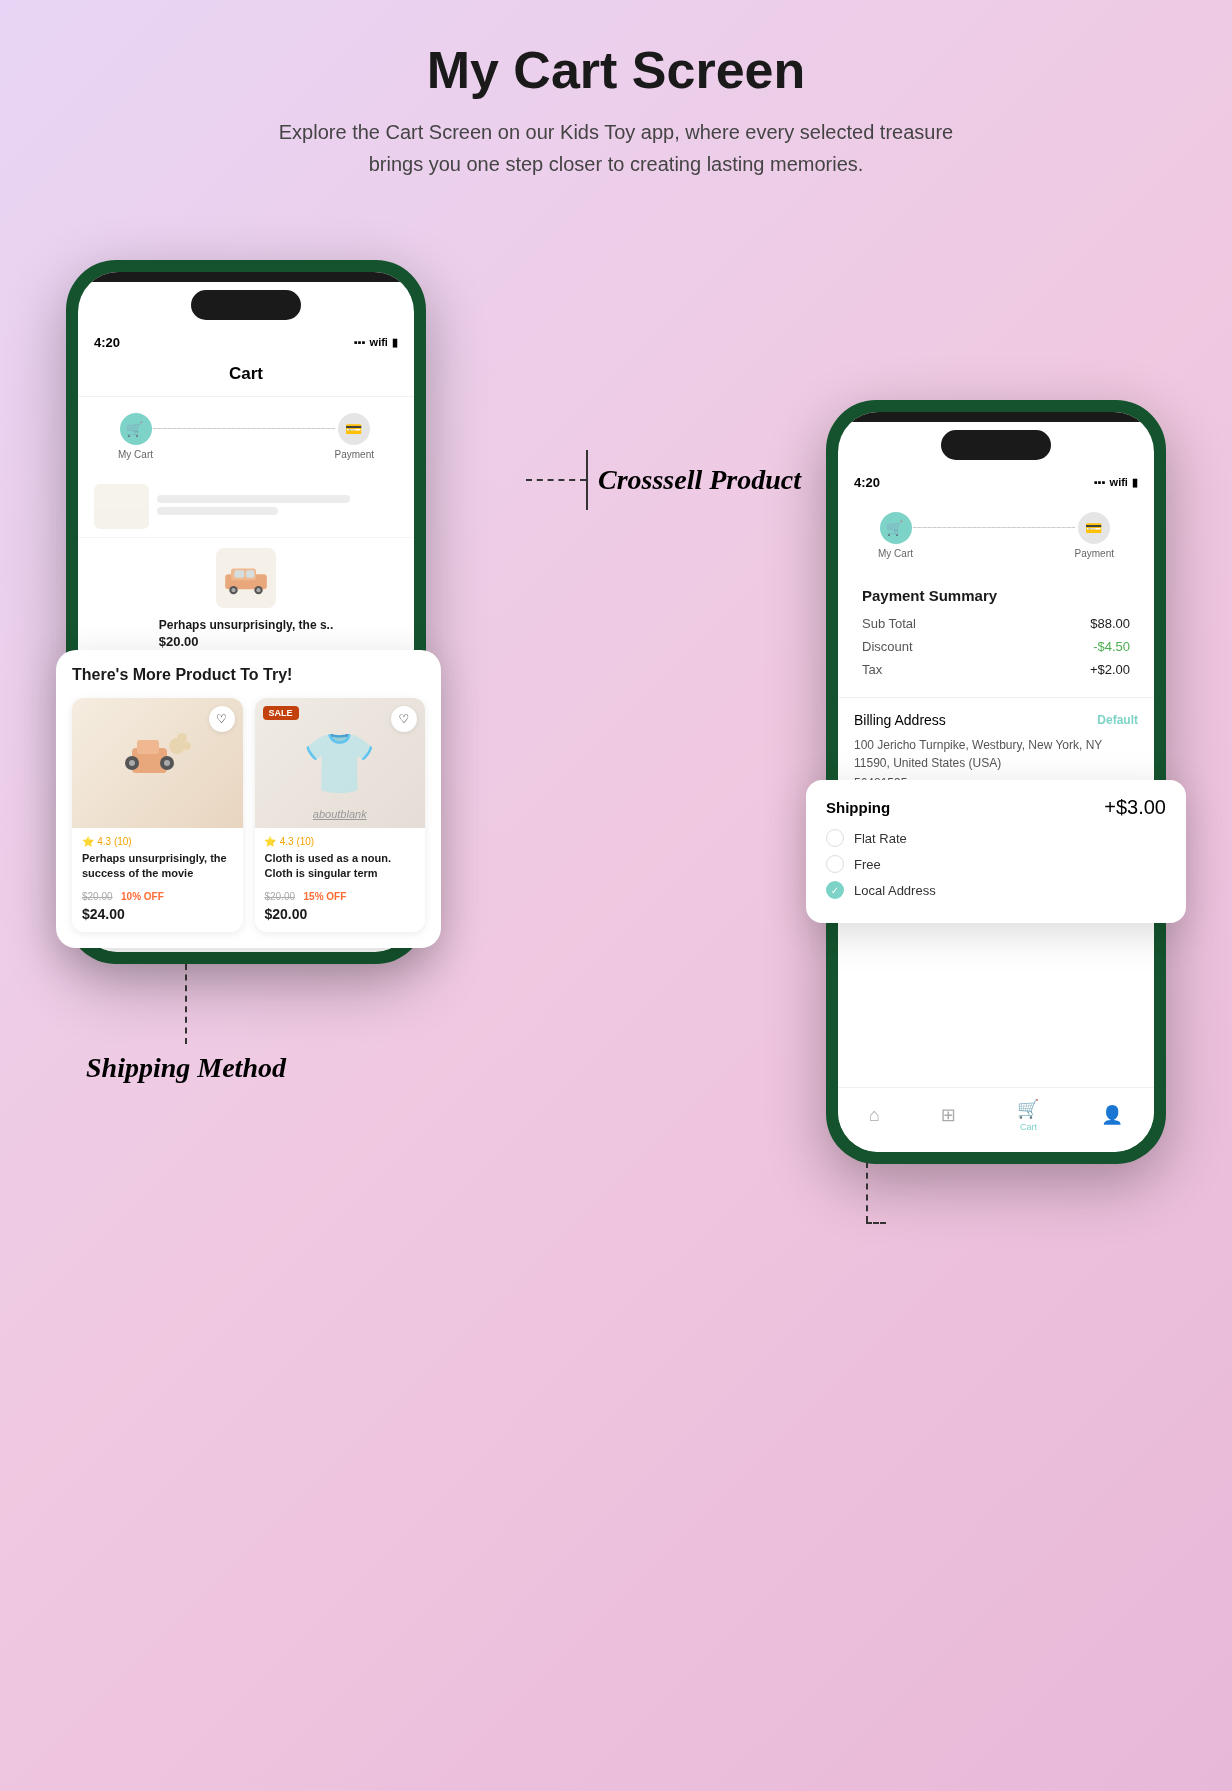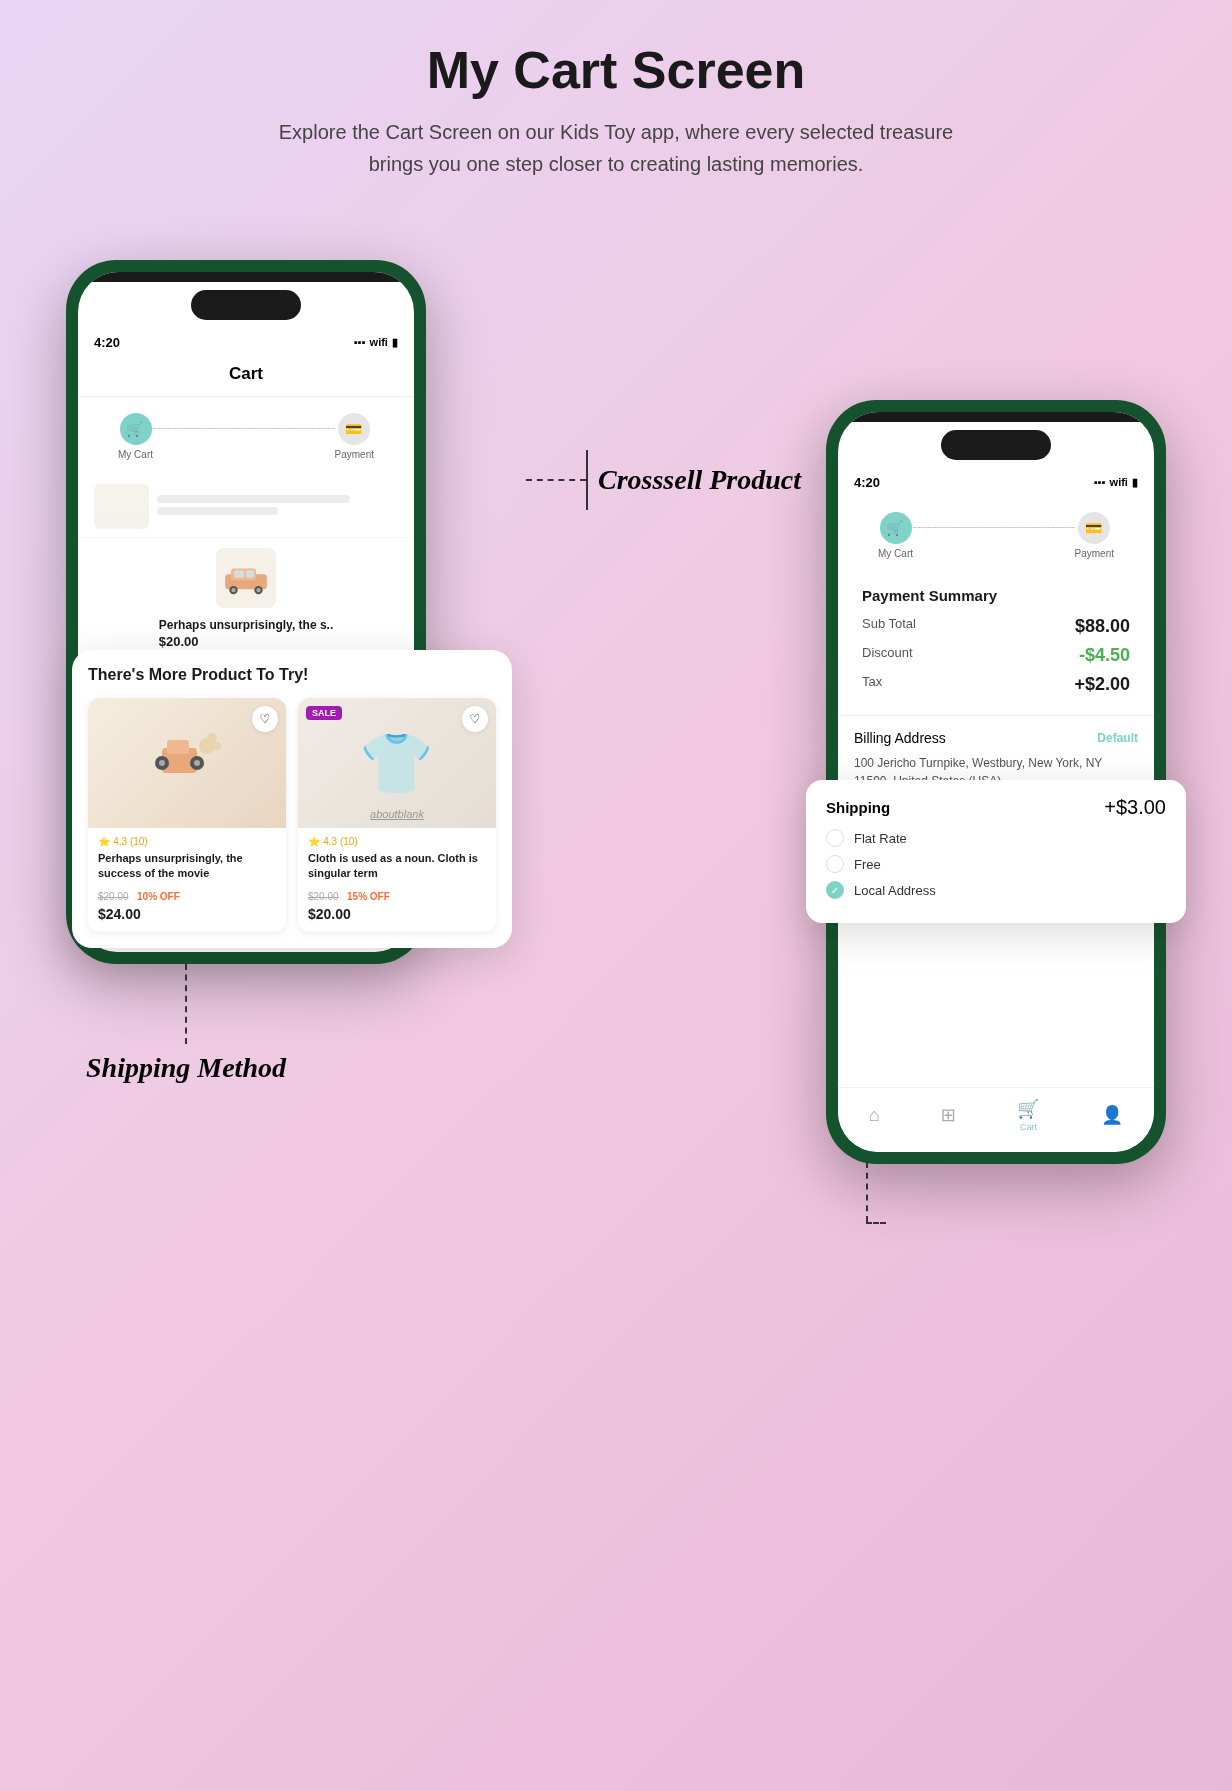--- a/index.html
+++ b/index.html
@@ -222,23 +222,22 @@
 
     
     .crossell-popup {
       background: #fff;
       border-radius: 20px;
       padding: 16px;
       box-shadow: 0 10px 40px rgba(0,0,0,0.15);
       position: absolute;
       left: -10px;
       top: 410px;
-      width: 440px;
+      width: 385px;
       z-index: 20;
-      margin-left: 16px;
     }
 
     .crossell-title {
       font-size: 16px;
       font-weight: 800;
       color: #1a1a1a;
       margin-bottom: 14px;
     }
 
     .crossell-products {
@@ -276,21 +275,21 @@
       height: 100%;
       display: flex;
       align-items: center;
       justify-content: center;
     }
 
     .sale-badge {
       position: absolute;
       top: 8px;
       left: 8px;
-      background: #a21caf;
+      background: #c2410c;
       color: #fff;
       font-size: 9px;
       font-weight: 700;
       padding: 2px 6px;
       border-radius: 4px;
     }
 
     .heart-btn {
       position: absolute;
       top: 8px;
@@ -470,22 +469,22 @@
       justify-content: space-between;
       margin-bottom: 8px;
     }
 
     .summary-label {
       font-size: 13px;
       color: #555;
     }
 
     .summary-value {
-      font-size: 18px;
-      font-weight: 700;
+      font-size: 13px;
+      font-weight: 400;
       color: #1a1a1a;
     }
 
     .summary-value.discount {
       color: #4caf50;
     }
 
     .billing-section {
       padding: 14px 16px;
       border-top: 1px solid #f0f0f0;

